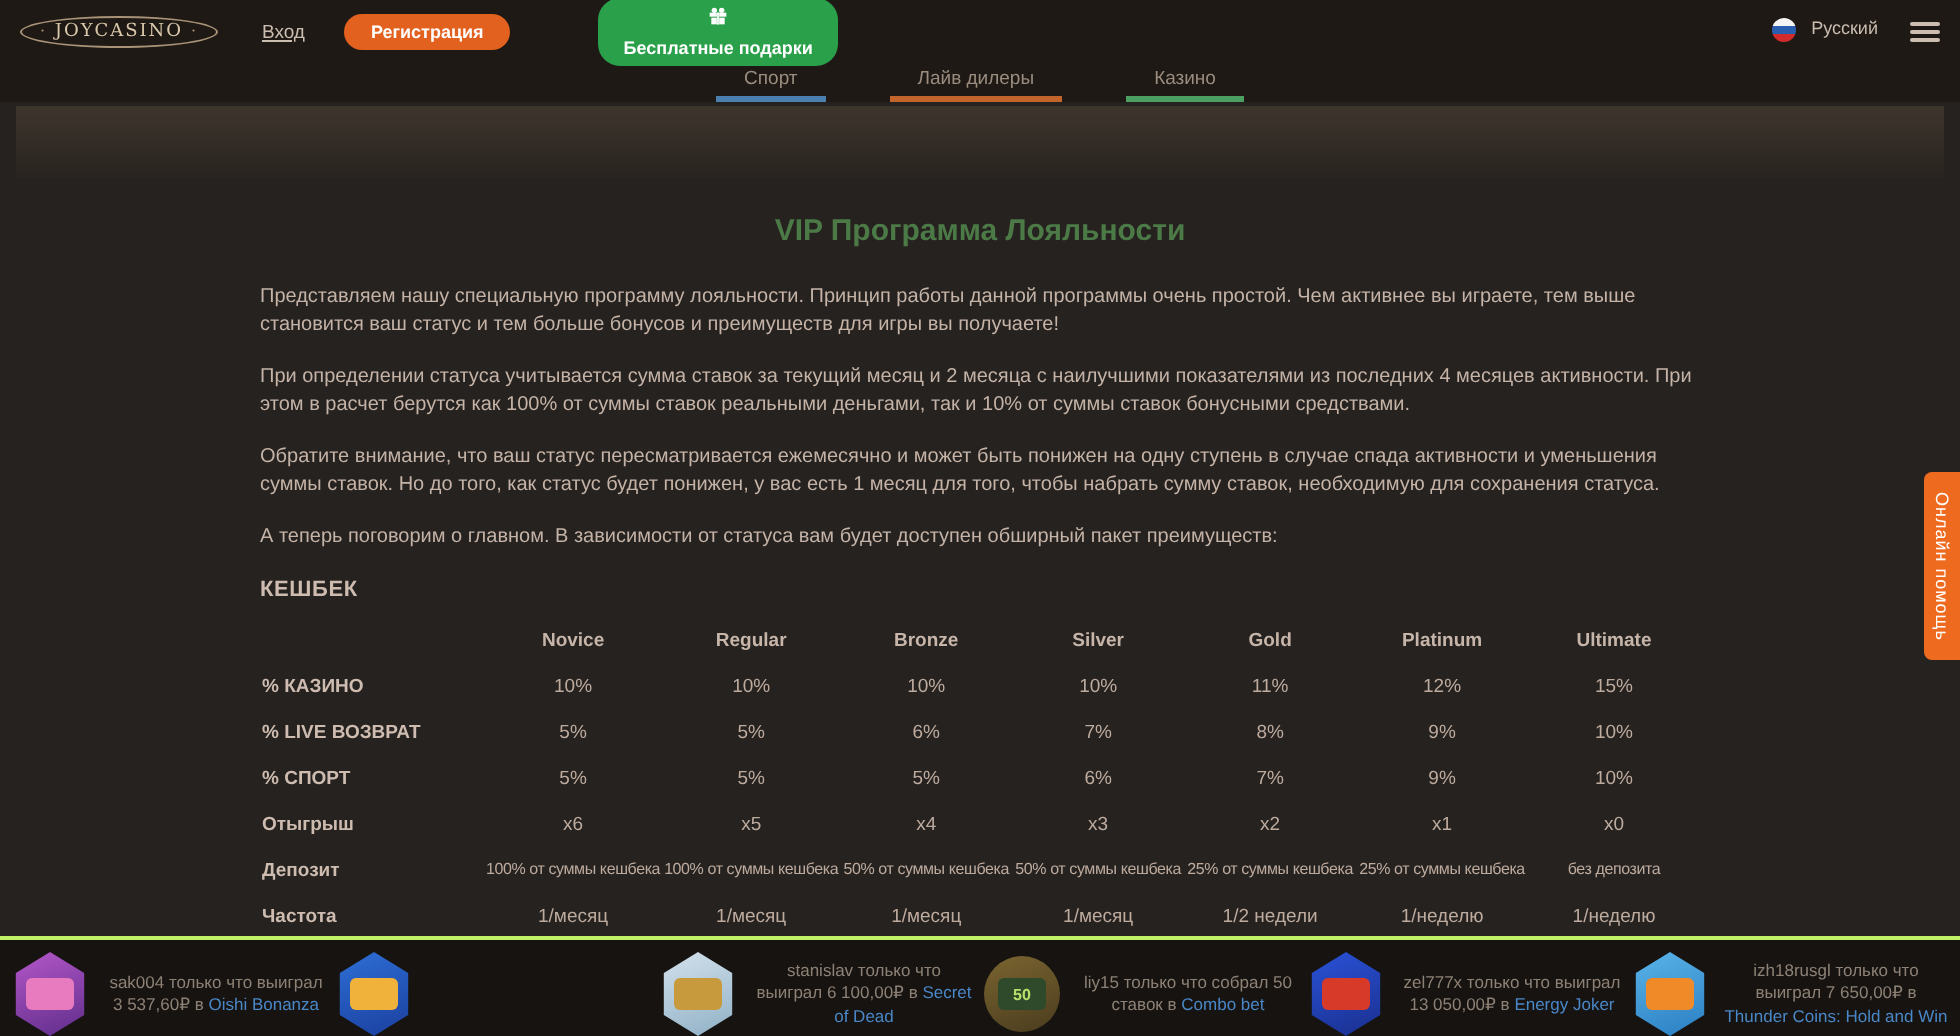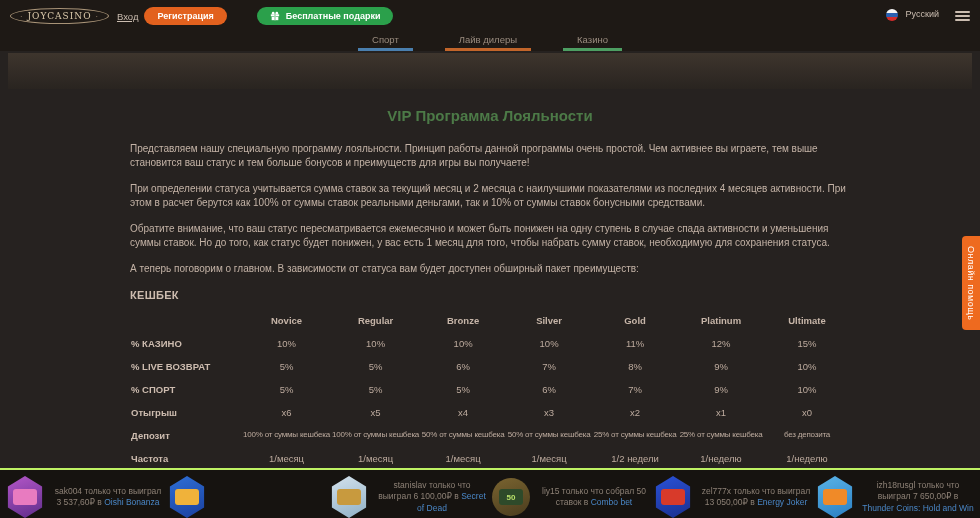--- a/index.html
+++ b/index.html
@@ -6,40 +6,40 @@
   html,body { width:980px; height:518px; overflow:hidden; }
   body {
     position:relative;
     background:#262220;
     font-family:"Liberation Sans","DejaVu Sans",sans-serif;
     color:#c4b3a6;
   }
   
   .topbar {
     height:22px; background:#1e1915;
-    display:flex; align-items:center; padding:16px 10px;
+    display:flex; align-items:center; gap:14px; padding:16px 10px;
   }
   .logo {
     font-family:"DejaVu Serif","Liberation Serif",serif;
     font-size:9px; letter-spacing:1px; color:#d9c8aa;
     border:1px solid #a89377; border-radius:50%;
     padding:2px 9px; white-space:nowrap;
   }
   .logo-flourish { color:#a89377; font-size:8px; }
   .login-link {
     font-size:9.5px; color:#cbbdb0; text-decoration:underline; cursor:pointer; margin-left:8px;
   }
   .btn {
     border:none; border-radius:11px; color:#fff; font-weight:bold;
     font-size:9px; padding:4px 13px; cursor:pointer;
     display:inline-flex; align-items:center; gap:6px;
     font-family:inherit;
   }
   .btn-register { background:#e2611e; margin-left:6px; }
-  .btn-gifts { background:#2ba04b; margin-left:30px; }
+  .btn-gifts { background:#2ba04b; margin-left:30px;flex-direction:column; }
   .topbar-right { margin-left:auto; display:flex; gap:8px; }
   .flag {
     width:12px; height:12px; border-radius:50%; overflow:hidden; position:relative;
     background:linear-gradient(#f5f5f5 33%, #2a5fb0 33%, #2a5fb0 66%, #d22b2b 66%);
   }
   .lang-label { font-size:9px; color:#cbbdb0; }
   .burger { width:15px; cursor:pointer; margin-left:8px; }
   .burger span { display:block; height:2px; background:#cbbdb0; margin:2px 0; border-radius:1px; }
   
   .tabs {

